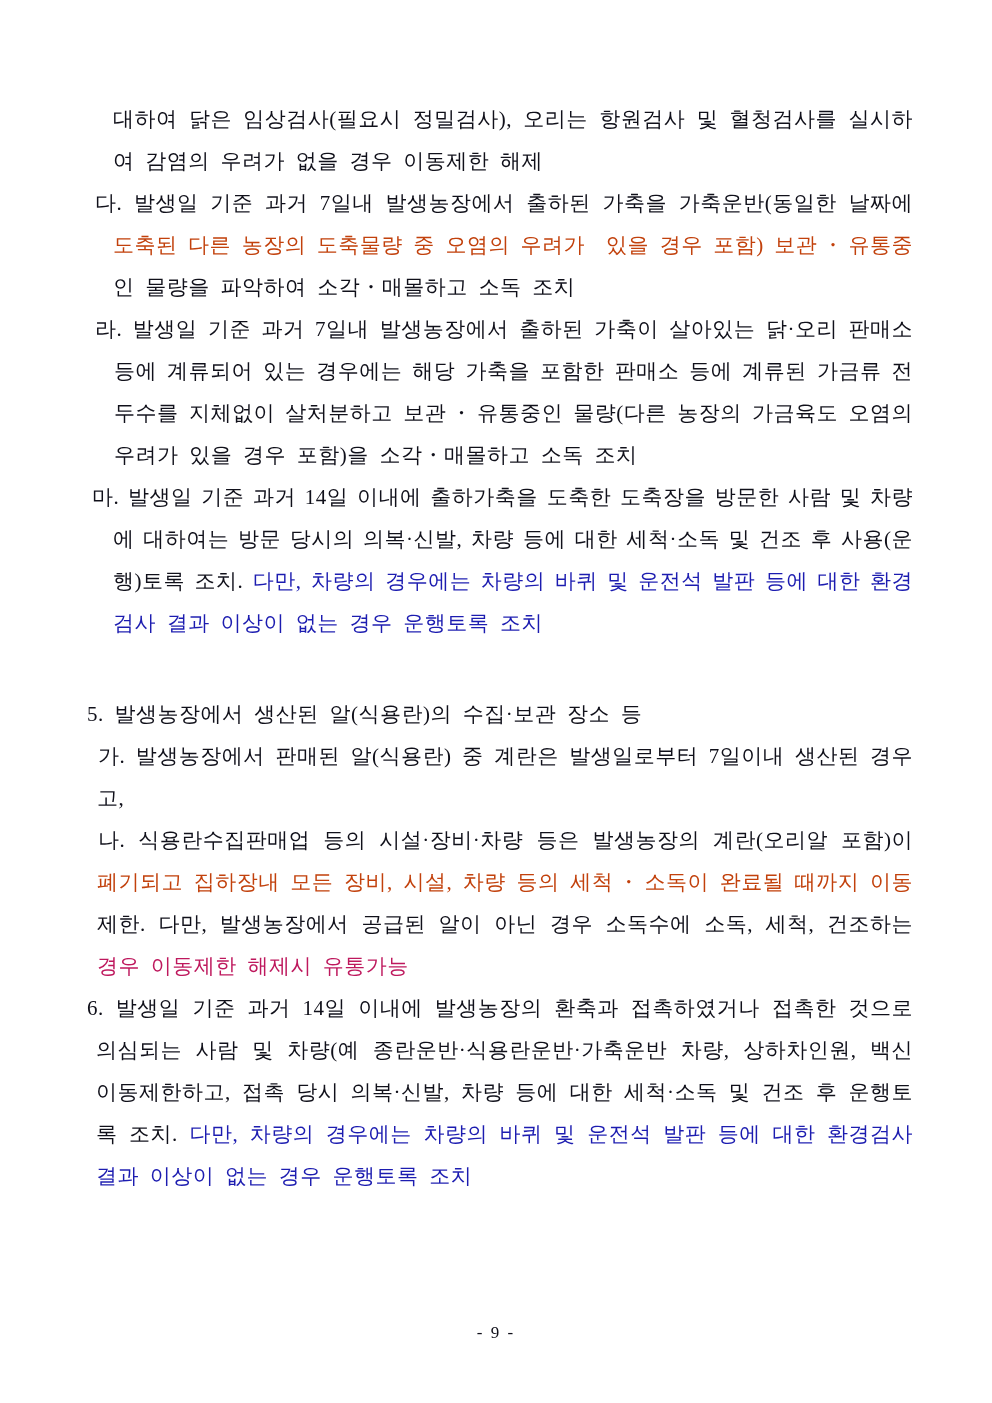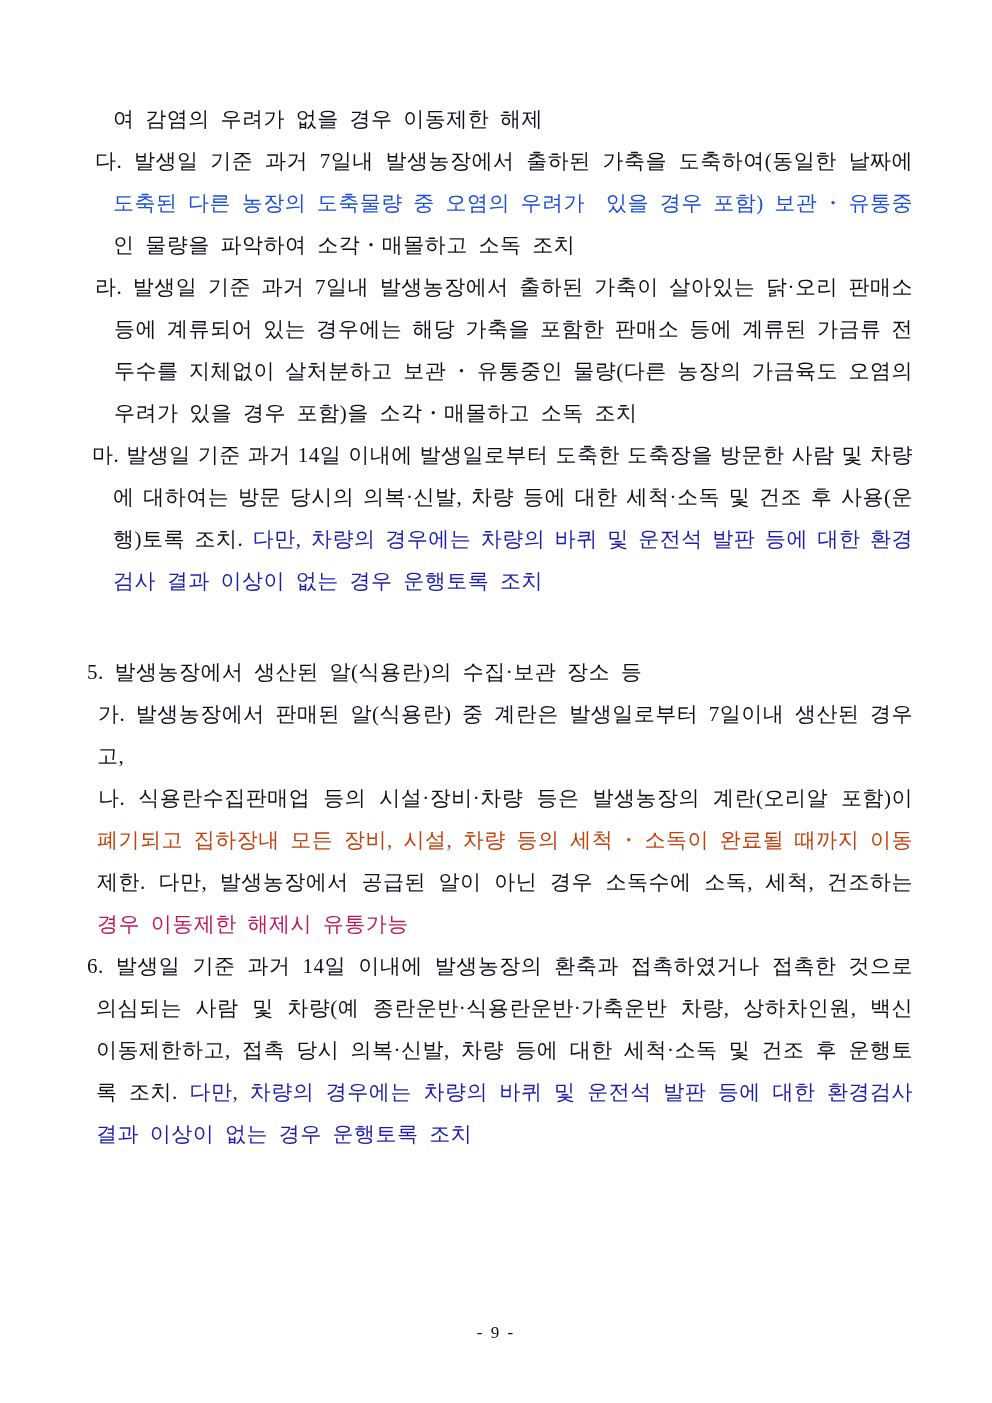--- a/index.html
+++ b/index.html
@@ -56,35 +56,36 @@
     font-size: 17px;
     letter-spacing: 2px;
   }
 </style>
 </head>
 <body>
 
 <div id="page" style="background: rgb(255, 255, 255);">
   <div id="text-block">
       <div class="para">
+        <div class="line just" style="padding-left: 26px;"><span class="seg" style="color: rgb(16, 16, 26);">대하여 닭은 임상검사(필요시 정밀검사), 오리는 항원검사 및 혈청검사를 실시하</span></div>
         <div class="line last" style="padding-left: 26px;"><span class="seg" style="color: rgb(16, 16, 26);">여 감염의 우려가 없을 경우 이동제한 해제</span></div>
       </div>
       <div class="para">
-        <div class="line just" style="padding-left: 8px;"><span class="seg" style="color: rgb(16, 16, 26);">다. 발생일 기준 과거 7일내 발생농장에서 출하된 가축을 도축하여(동일한 날짜에</span></div>
-        <div class="line just" style="padding-left: 26px;"><span class="seg" style="color: #1d4ed8;">도축된 다른 농장의 도축물량 중 오염의 우려가  있을 경우 포함) 보관・유통중</span></div>
+        <div class="line just" style="padding-left: 8px;"><span class="seg" style="color: rgb(16, 16, 26);">다. 발생일 기준 과거 7일내 발생농장에서 출하된 가축을 가축운반(동일한 날짜에</span></div>
+        <div class="line just" style="padding-left: 26px;"><span class="seg" style="color: #c2410c;">도축된 다른 농장의 도축물량 중 오염의 우려가  있을 경우 포함) 보관・유통중</span></div>
         <div class="line last" style="padding-left: 26px;"><span class="seg" style="color: rgb(16, 16, 26);">인 물량을 파악하여 소각・매몰하고 소독 조치</span></div>
       </div>
       <div class="para">
         <div class="line just" style="padding-left: 8px;"><span class="seg" style="color: rgb(16, 16, 26);">라. 발생일 기준 과거 7일내 발생농장에서 출하된 가축이 살아있는 닭·오리 판매소</span></div>
         <div class="line just" style="padding-left: 27px;"><span class="seg" style="color: rgb(16, 16, 26);">등에 계류되어 있는 경우에는 해당 가축을 포함한 판매소 등에 계류된 가금류 전</span></div>
         <div class="line just" style="padding-left: 27px;"><span class="seg" style="color: rgb(16, 16, 26);">두수를 지체없이 살처분하고 보관・유통중인 물량(다른 농장의 가금육도 오염의</span></div>
         <div class="line last" style="padding-left: 27px;"><span class="seg" style="color: rgb(16, 16, 26);">우려가 있을 경우 포함)을 소각・매몰하고 소독 조치</span></div>
       </div>
       <div class="para">
-        <div class="line just" style="padding-left: 5px;"><span class="seg" style="color: rgb(16, 16, 26);">마. 발생일 기준 과거 14일 이내에 발생일로부터 도축한 도축장을 방문한 사람 및 차량</span></div>
+        <div class="line just" style="padding-left: 5px;"><span class="seg" style="color: rgb(16, 16, 26);">마. 발생일 기준 과거 14일 이내에 출하가축을 도축한 도축장을 방문한 사람 및 차량</span></div>
         <div class="line just" style="padding-left: 26px;"><span class="seg" style="color: rgb(16, 16, 26);">에 대하여는 방문 당시의 의복·신발, 차량 등에 대한 세척·소독 및 건조 후 사용(운</span></div>
         <div class="line just" style="padding-left: 26px;"><span class="seg" style="color: rgb(16, 16, 26);">행)토록 조치. </span><span class="seg" style="color: rgb(28, 28, 176);">다만, 차량의 경우에는 차량의 바퀴 및 운전석 발판 등에 대한 환경</span></div>
         <div class="line last" style="padding-left: 26px;"><span class="seg" style="color: rgb(28, 28, 176);">검사 결과 이상이 없는 경우 운행토록 조치</span></div>
       </div>
       <div class="para" style="margin-top: 49px;">
         <div class="line last" style="padding-left: 0px;"><span class="seg" style="color: rgb(16, 16, 26);">5. 발생농장에서 생산된 알(식용란)의 수집·보관 장소 등</span></div>
       </div>
       <div class="para">
         <div class="line just" style="padding-left: 11px;"><span class="seg" style="color: rgb(16, 16, 26);">가. 발생농장에서 판매된 알(식용란) 중 계란은 발생일로부터 7일이내 생산된 경우</span></div>
         <div class="line last" style="padding-left: 10px;"><span class="seg" style="color: rgb(16, 16, 26);">고,</span></div>

